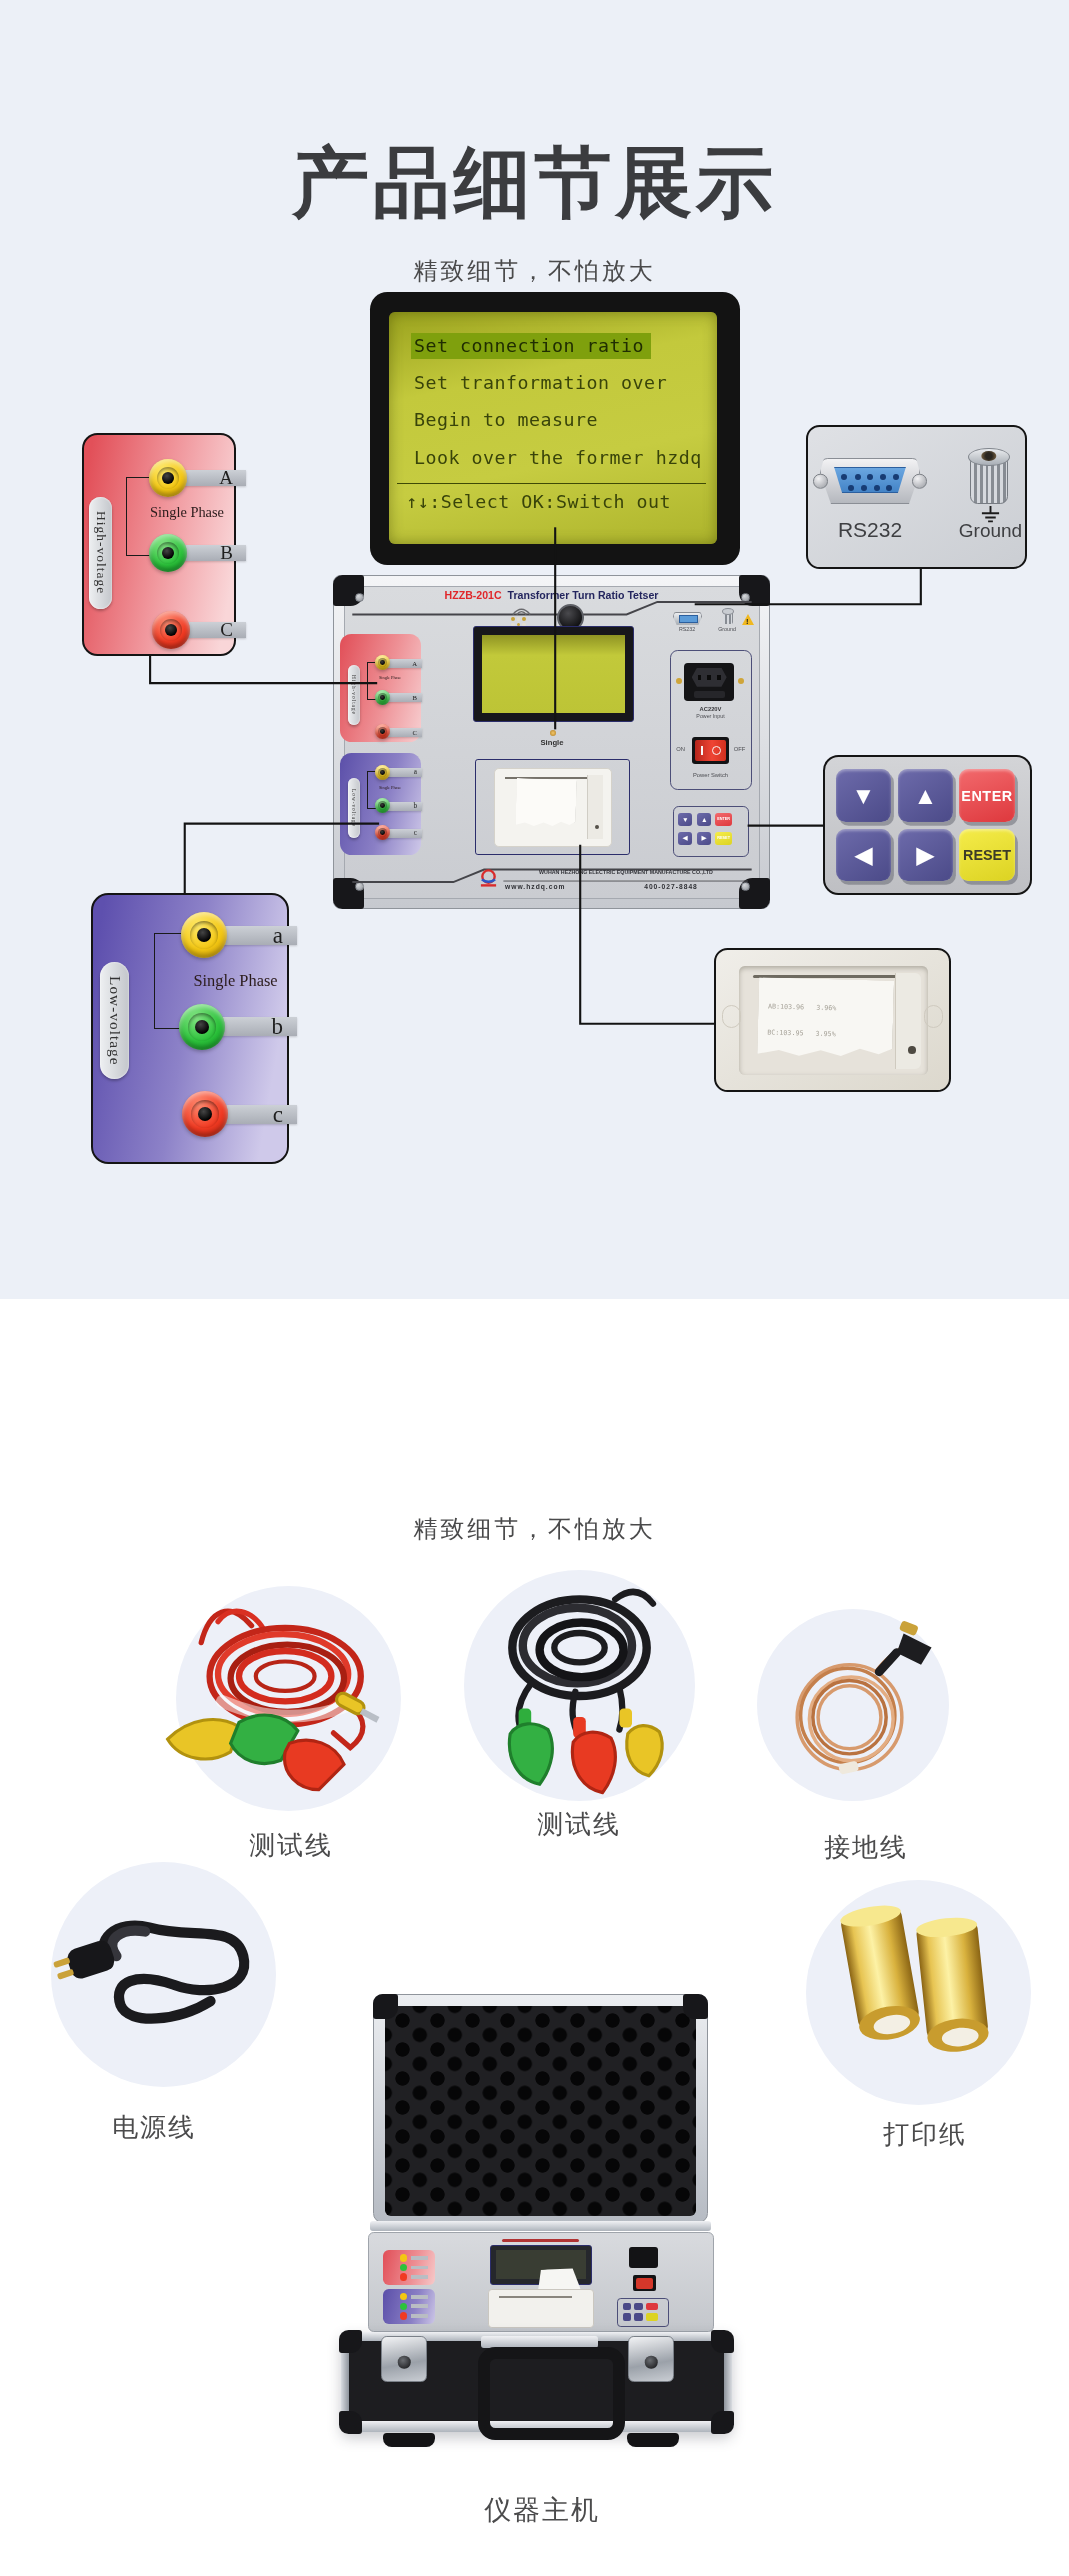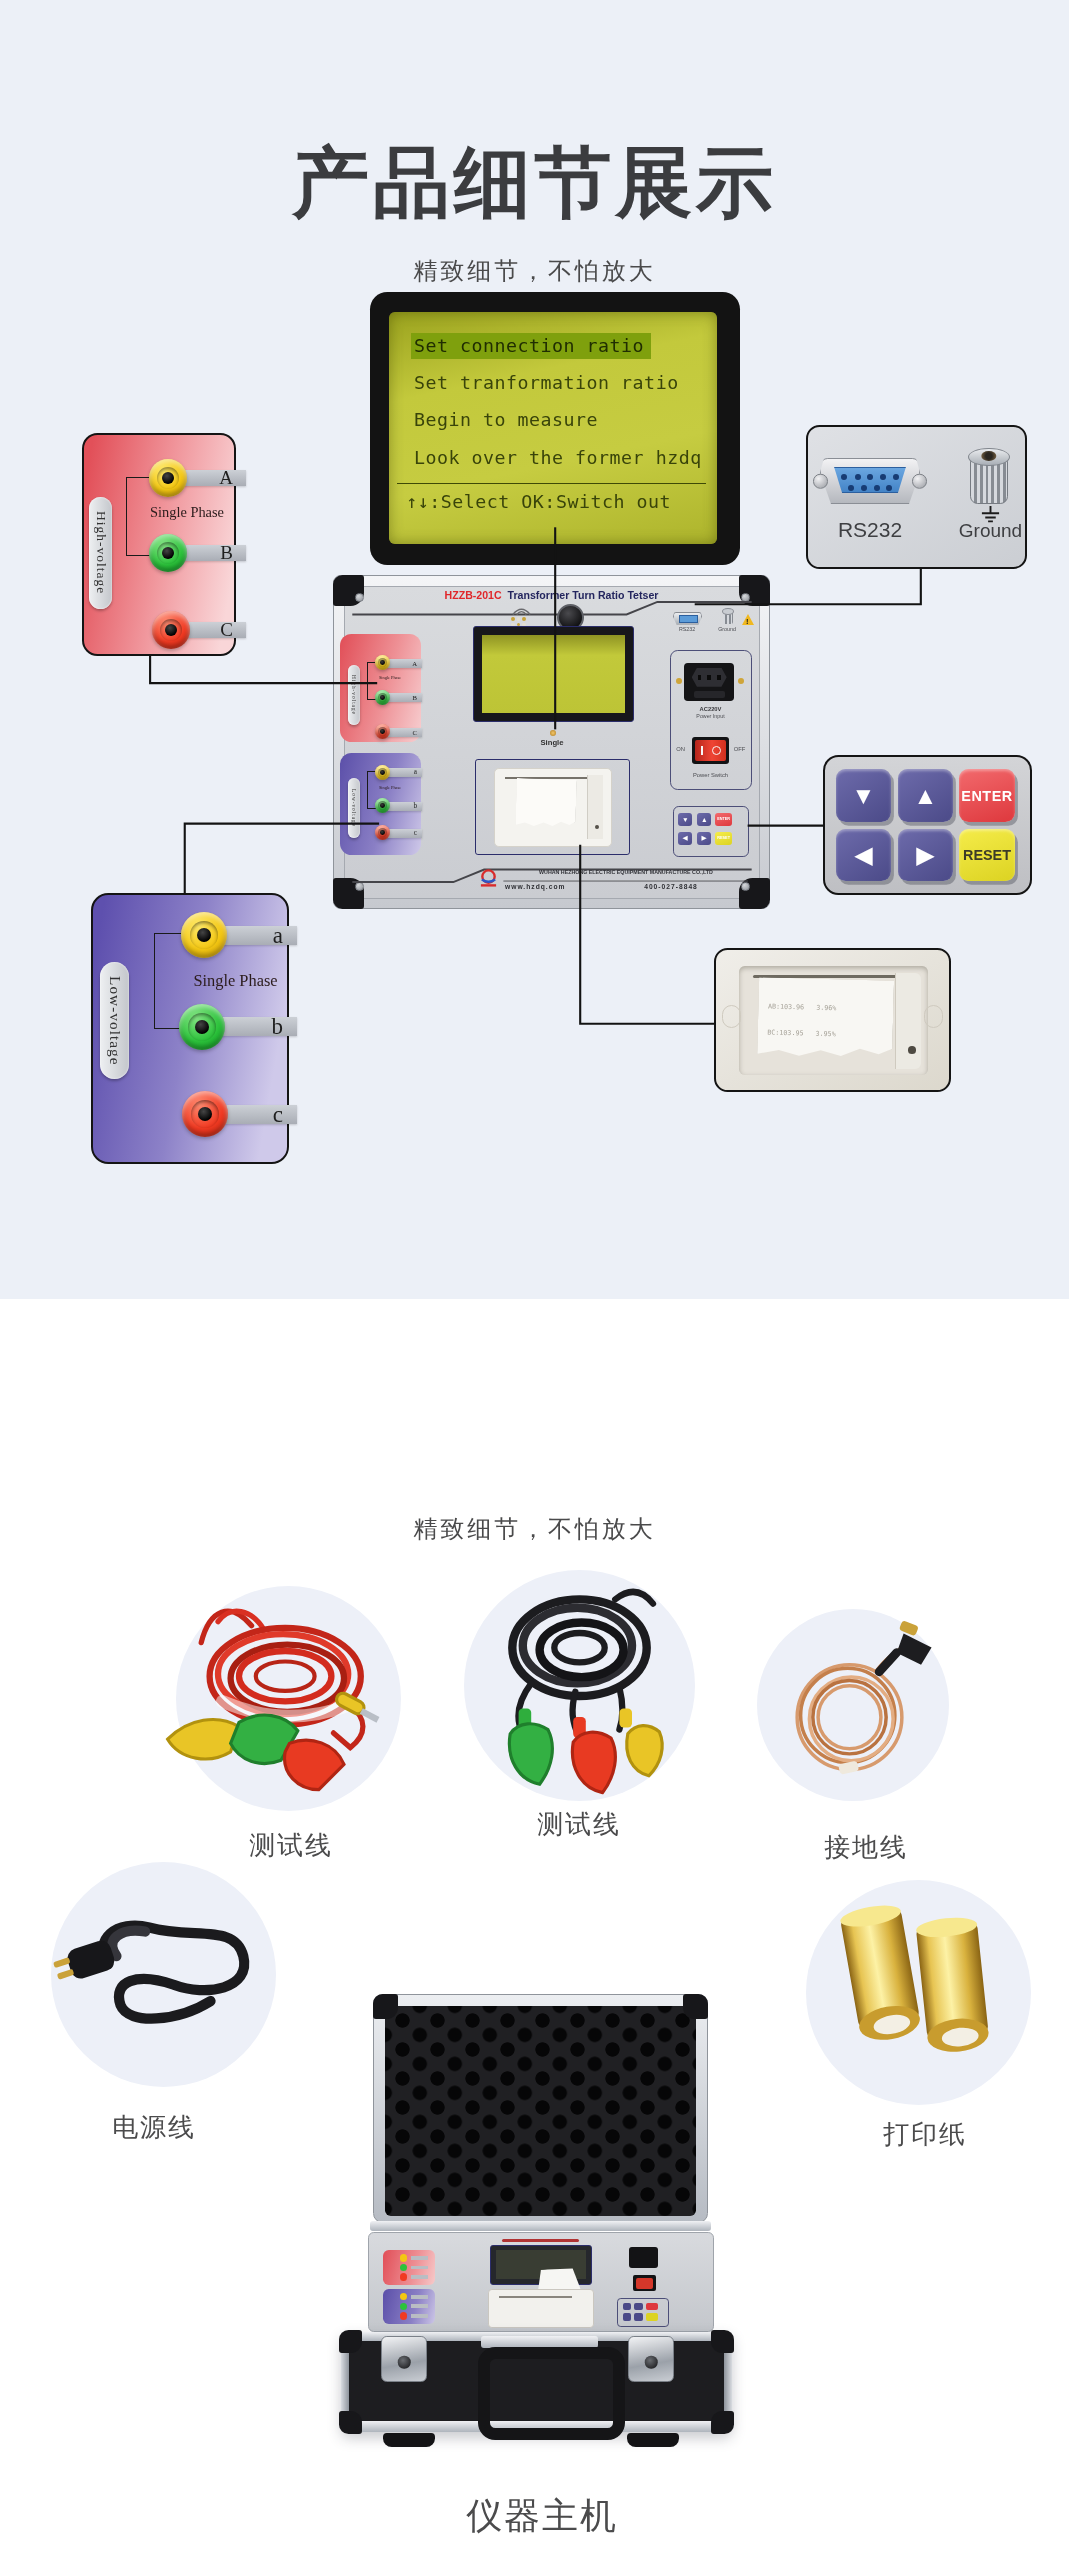--- a/index.html
+++ b/index.html
@@ -113,21 +113,21 @@
 <div class="page">
 
   <section class="sec-details">
 
     <h1 class="sec-title" style="top:82px">产品细节展示</h1>
     <p class="sec-sub" style="top:233px">精致细节，不怕放大</p>
 
     <div class="abs lcd-frame" style="left:370px;top:292px;width:370px;height:273px">
       <div class="lcd-screen">
         <div class="lcd-line mono" style="top:21px"><span class="lcd-hl">Set connection ratio</span></div>
-        <div class="lcd-line mono" style="top:59px">Set tranformation ratio</div>
+        <div class="lcd-line mono" style="top:59px">Set tranformation over</div>
         <div class="lcd-line mono" style="top:96px">Begin to measure</div>
         <div class="lcd-line mono" style="top:134px">Look over the former hzdq</div>
         <div class="lcd-div"></div>
         <div class="lcd-hint mono">↑↓:Select OK:Switch out</div>
       </div>
     </div>
 
     <div class="callout" style="left:82px;top:433px;width:154px;height:223px;border-radius:15.4px;background:linear-gradient(100deg,#e25059 5%,#f0959b 50%,#f9d6d8 92%)">
     </div>
     <div class="strip" style="left:164px;top:470px;width:69px;height:16.4px;padding-right:12.5px;font-size:19px">
@@ -559,16 +559,16 @@
         <div class="cap" style="left:-1.9px;bottom:-1.9px;width:23px;height:23px;border-radius:2.9px 11.5px 2.9px 9.6px"></div>
         <div class="cap" style="right:-1.9px;bottom:-1.9px;width:23px;height:23px;border-radius:11.5px 2.9px 9.6px 2.9px"></div>
         <div class="latch" style="left:40px;top:3.8px"></div>
         <div class="latch" style="left:287px;top:3.8px"></div>
         <div class="abs alu" style="left:140px;top:3.8px;width:117px;height:12.5px;border-radius:2.9px"></div>
         <div class="abs" style="left:137px;top:15.4px;width:123px;height:69px;border:12.5px solid #151517;border-radius:17.3px;background:transparent"></div>
       </div>
       <div class="abs" style="left:383px;top:1134px;width:52px;height:14.4px;background:#131315;border-radius:3.8px 3.8px 8.7px 8.7px"></div>
       <div class="abs" style="left:627px;top:1134px;width:52px;height:14.4px;background:#131315;border-radius:3.8px 3.8px 8.7px 8.7px"></div>
     </div>
-    <div class="acc-label" style="left:446px;top:1193px;width:192px;font-size:36px">仪器主机</div>
+    <div class="acc-label" style="left:446px;top:1193px;width:192px;font-size:27px">仪器主机</div>
   </section>
 </div>
 
 
 </body></html>

